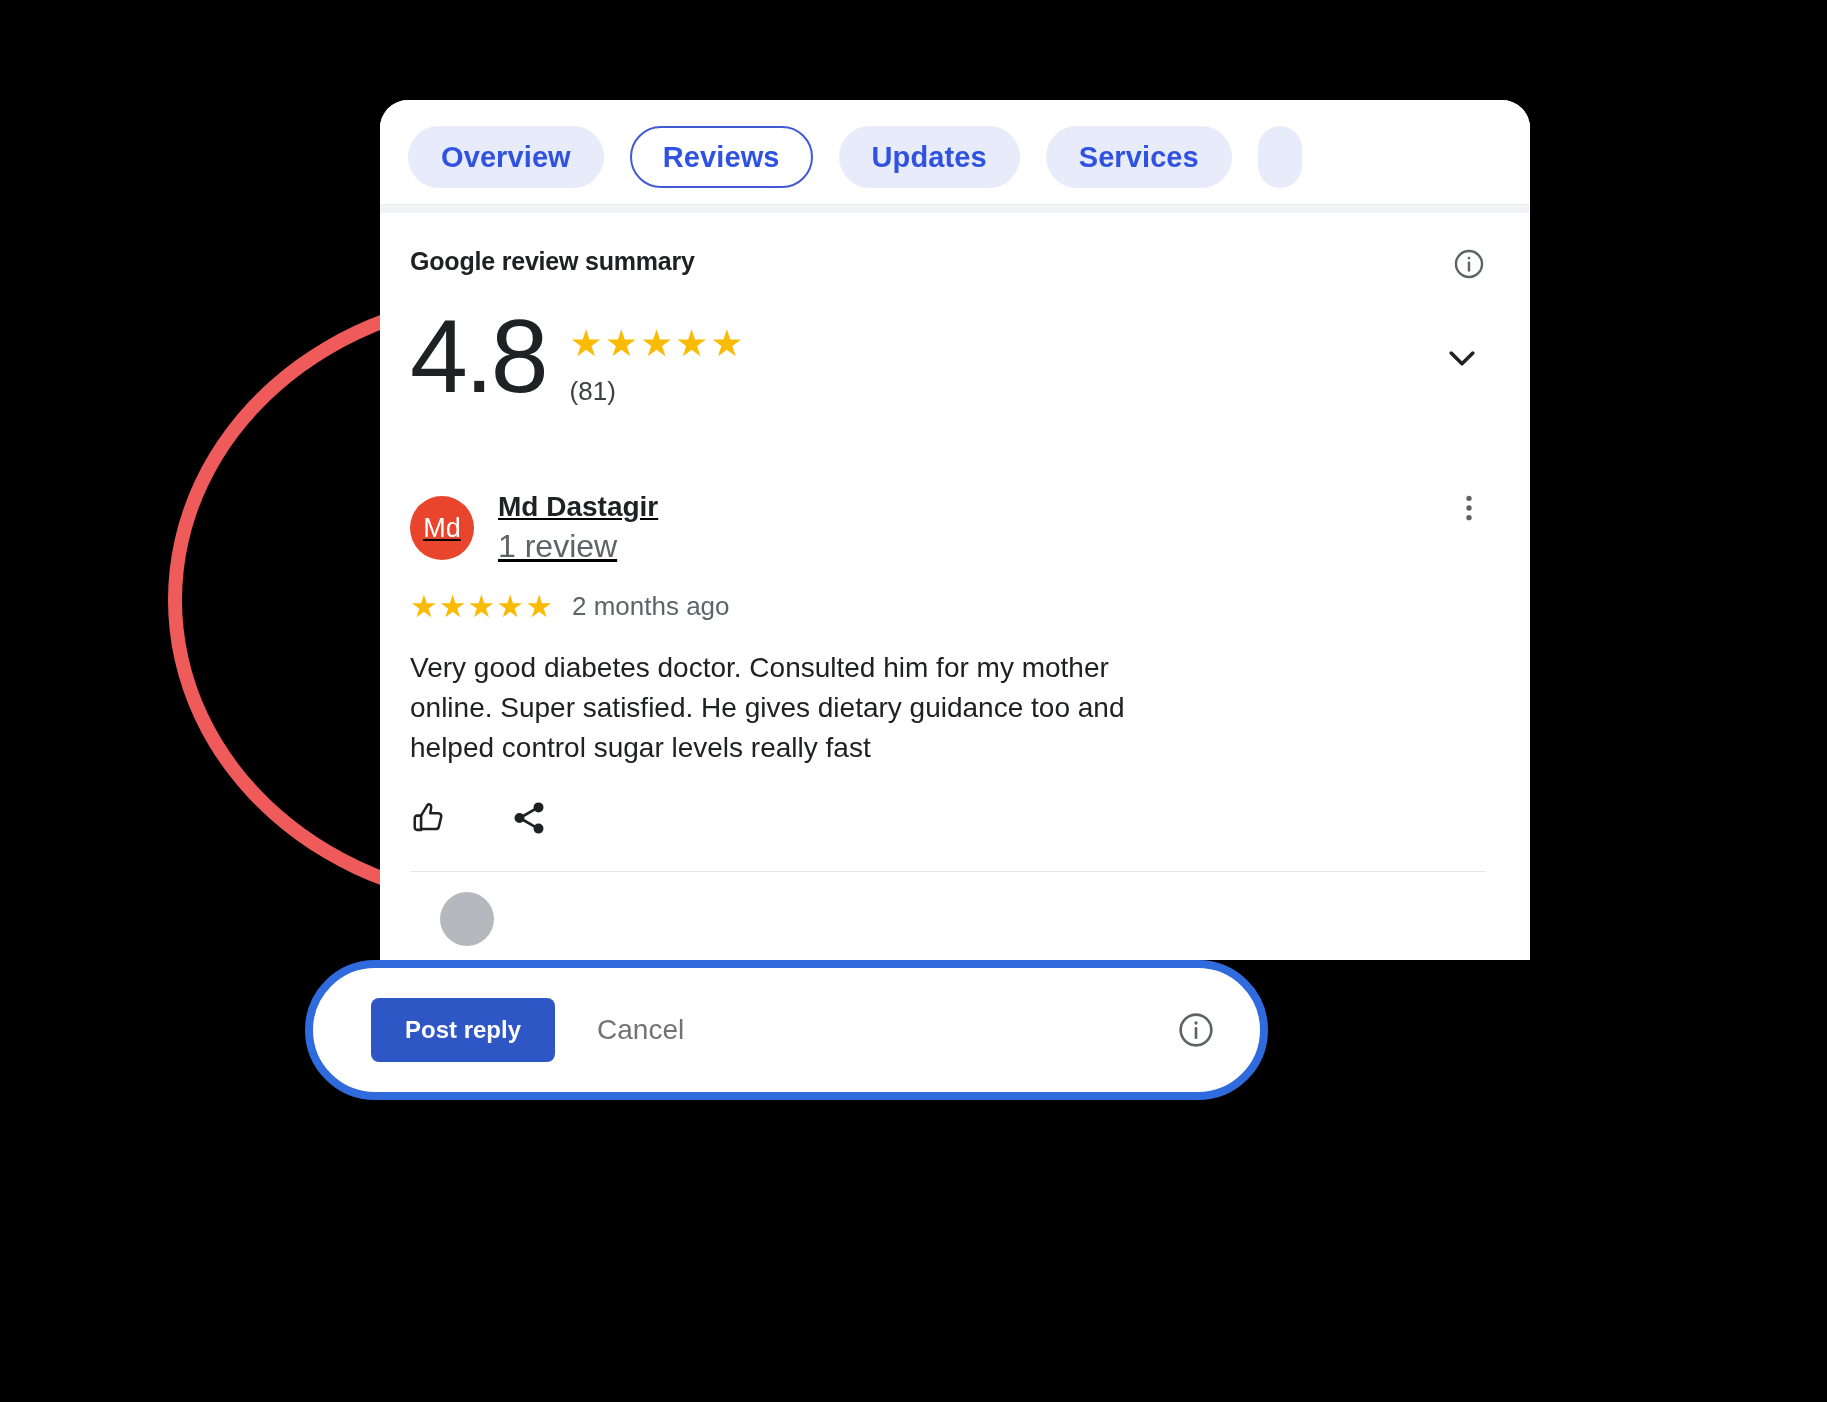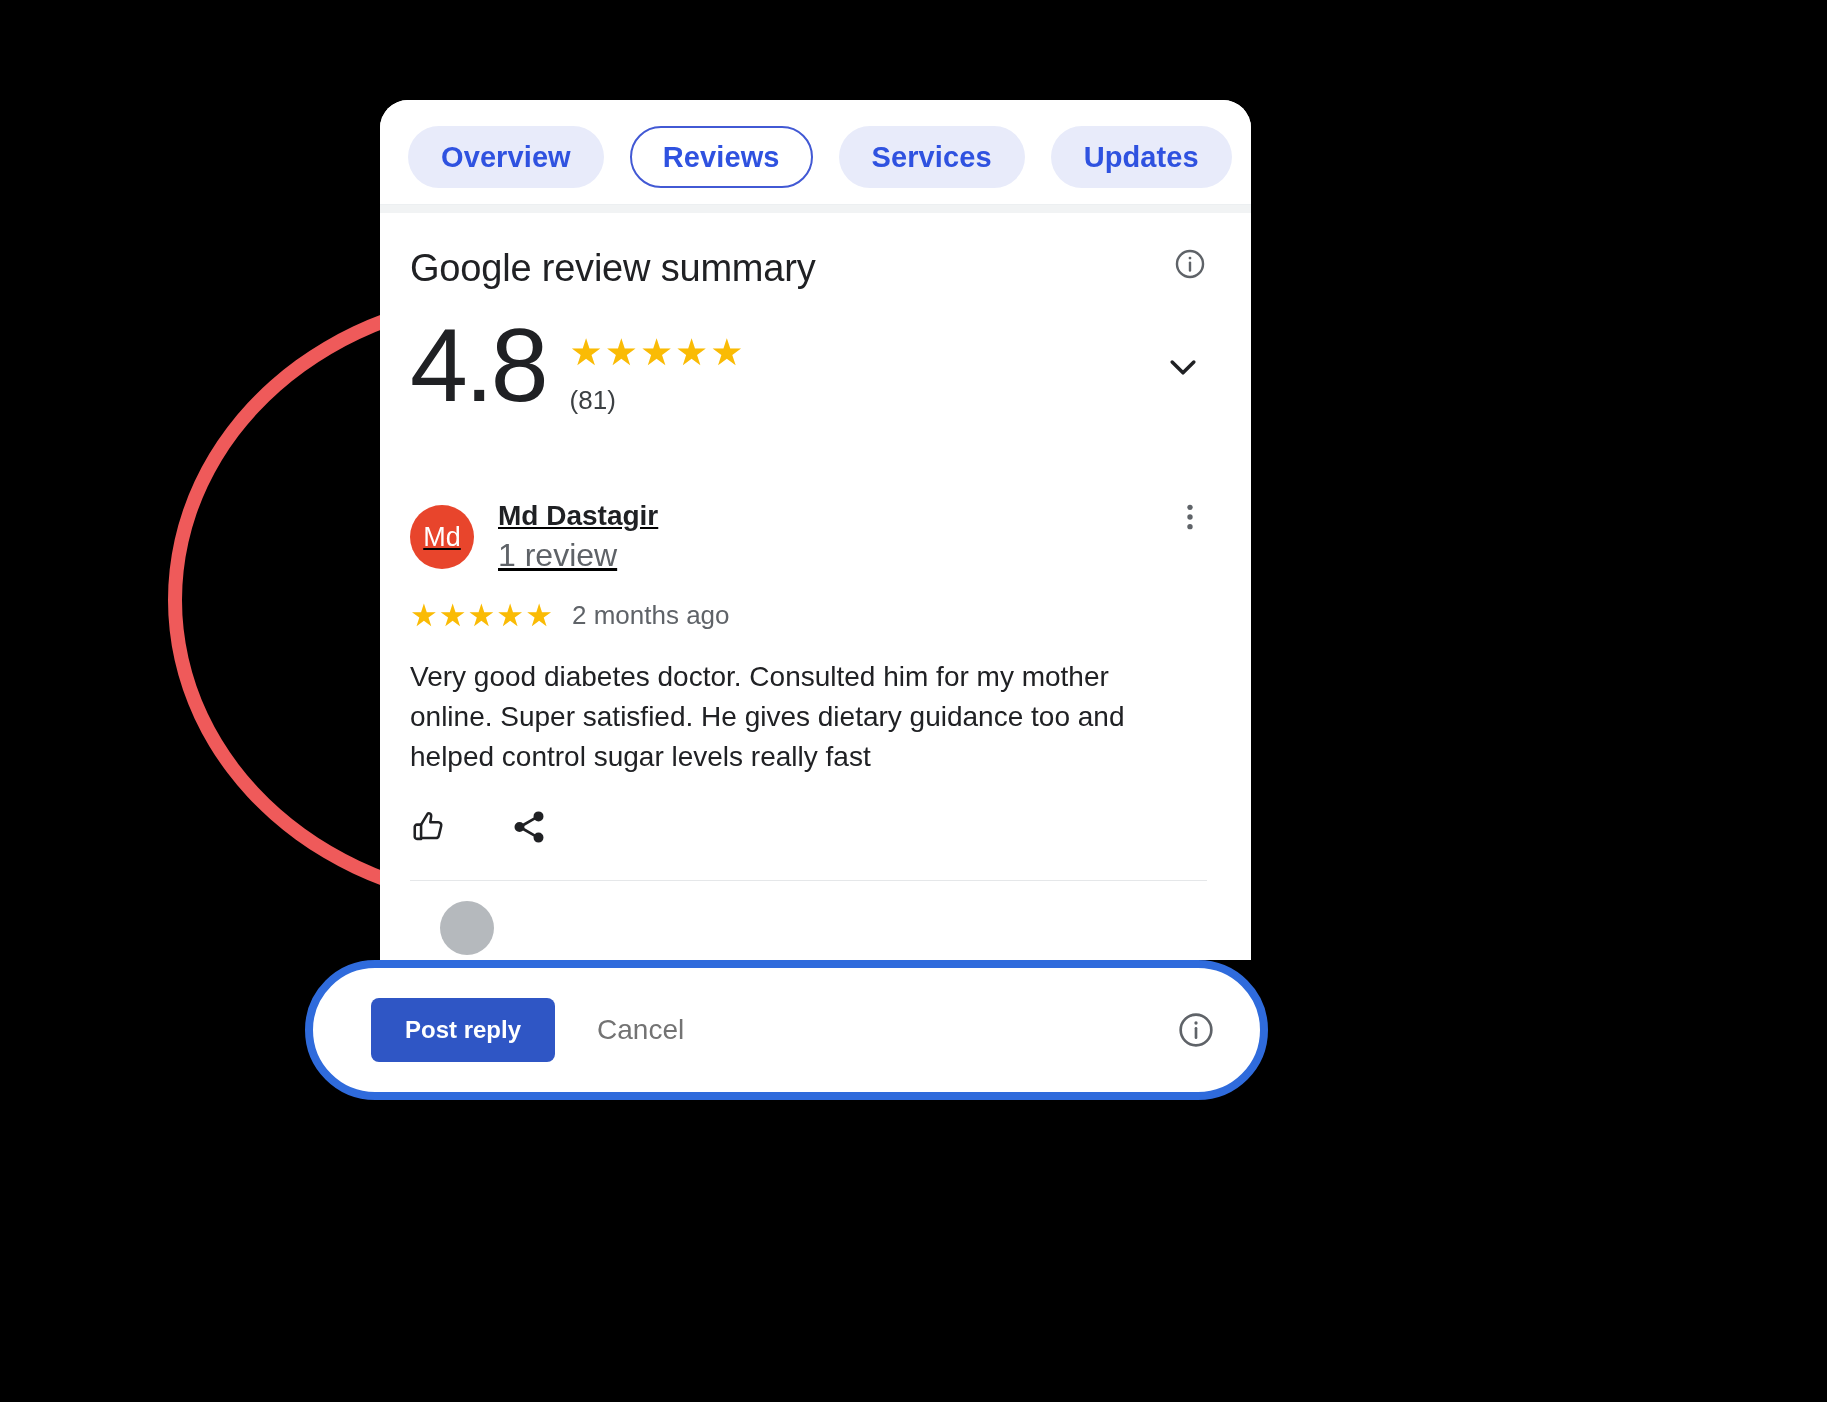--- a/index.html
+++ b/index.html
@@ -28,21 +28,21 @@
     border-radius: 50%;
     box-sizing: border-box;
     z-index: 1;
   }
 
   
   .card {
     position: absolute;
     left: 380px;
     top: 100px;
-    width: 871px;
+    width: 1150px;
     height: 860px;
     background: #ffffff;
     border-radius: 28px 28px 0 0;
     z-index: 5;
     overflow: hidden;
   }
 
   
   .tabbar {
     position: relative;
@@ -94,22 +94,22 @@
   .summary {
     position: relative;
     padding: 34px 44px 0 30px;
   }
   .summary-head {
     display: flex;
     align-items: flex-start;
     justify-content: space-between;
   }
   .summary-title {
-    font-size: 38px;
-    font-weight: 400;
+    font-size: 25px;
+    font-weight: 700;
     color: #202124;
     letter-spacing: -.2px;
   }
   .icon-btn {
     background: none;
     border: 0;
     padding: 0;
     cursor: pointer;
     line-height: 0;
   }
@@ -274,24 +274,24 @@
 <div class="card">
 
   <div class="tabbar">
     <div class="tab">
       <span>Overview</span>
     </div>
     <div class="tab selected">
       <span>Reviews</span>
     </div>
     <div class="tab">
+      <span>Updates</span>
+    </div>
+    <div class="tab">
       <span>Services</span>
-    </div>
-    <div class="tab">
-      <span>Updates</span>
     </div>
     <div class="tab clipped"></div>
   </div>
 
   <div class="tab-rule"></div>
 
   <div class="summary">
     <div class="summary-head">
       <div class="summary-title">Google review summary</div>
       <button class="icon-btn">

